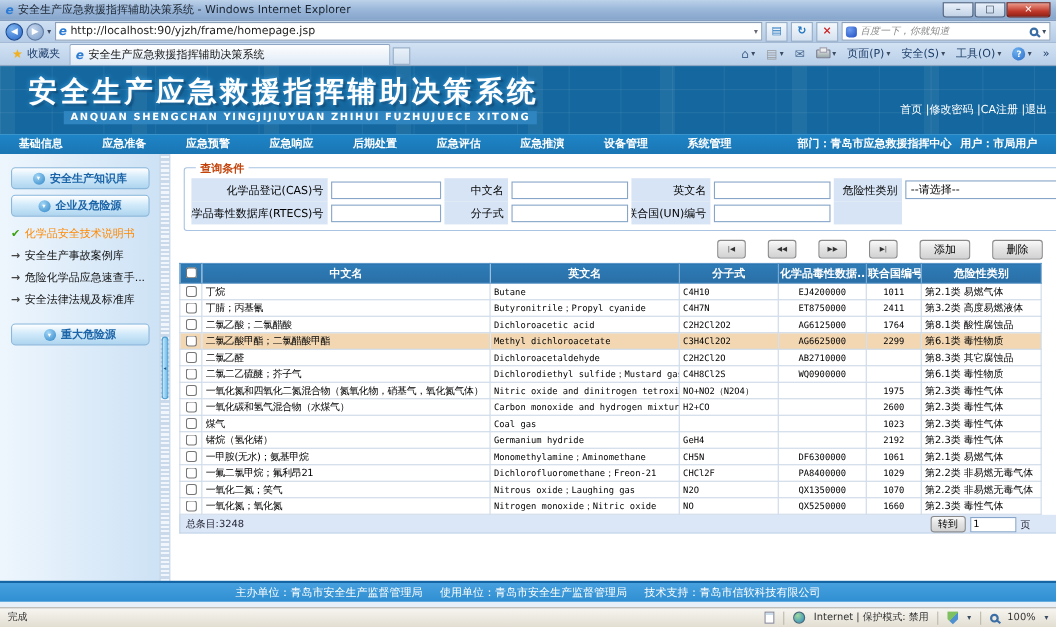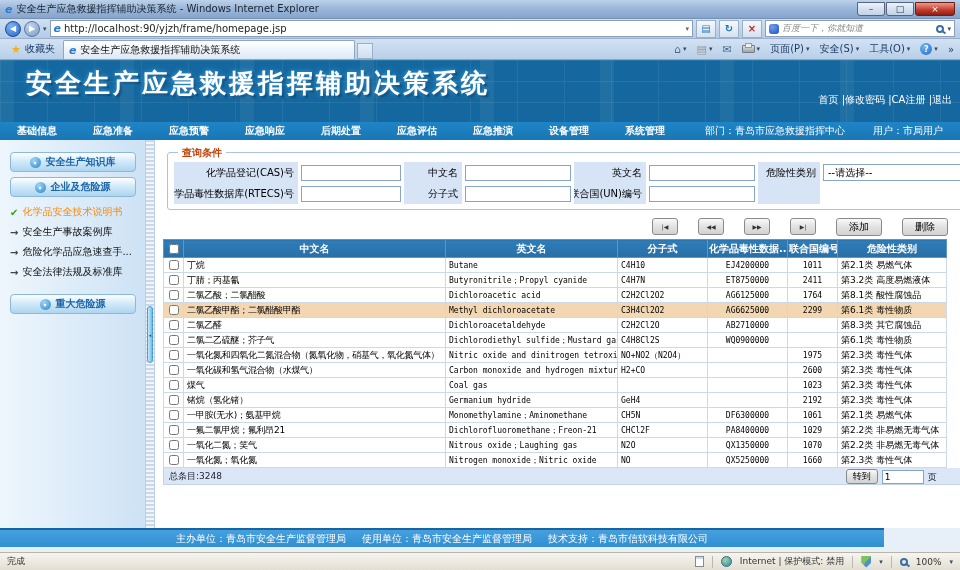--- a/index.html
+++ b/index.html
@@ -66,21 +66,21 @@
     text-shadow:0 0 5px #3fa6e8,2px 2px 2px #08385f;white-space:nowrap}
   .app-pinyin{position:absolute;left:58px;top:41px;font-size:9px;font-weight:bold;color:#fff;letter-spacing:1.5px;
     background:#2f85c0;padding:1px 6px;white-space:nowrap}
   .head-links{position:absolute;right:8px;top:33px;display:flex;font-size:10px;color:#fff;white-space:pre}
   .head-links span{cursor:pointer}
 
   .appnav{position:absolute;top:122px;left:0;right:0;height:18px;display:flex;align-items:center;gap:36px;
     padding:0 17px;background:linear-gradient(var(--nav-bg,#1e85c7),#1a76b4);font-size:10px;font-weight:bold;color:#fff}
   .appnav ul{display:flex;gap:36px;list-style:none}
   .appnav li{cursor:pointer;white-space:nowrap}
-  .nav-right{margin-left:auto;display:flex;gap:28px;font-weight:normal;white-space:nowrap}
+  .nav-right{margin-left:auto;display:flex;gap:8px;font-weight:bold;white-space:nowrap}
 
   
   .page{position:absolute;top:140px;left:0;width:960px;height:412px;background:#e7eff9}
   .sidebar{position:absolute;left:0;top:0;width:145px;height:388px;padding-top:12px;
     background:linear-gradient(90deg,#eef6fd,#cde2f5)}
   .s-btn{width:126px;height:20px;margin:0 auto 5px;display:flex;align-items:center;justify-content:center;gap:5px;
     font-size:10px;font-weight:bold;color:var(--sidebar-btn-text,#1b64a8);cursor:pointer;
     background:linear-gradient(#ffffff,#d2eafa 45%,#aed5ef);border:1px solid #8cb8dc;border-radius:4px}
   .s-btn .dot{width:11px;height:11px;border-radius:50%;flex:0 0 auto;display:flex;align-items:center;justify-content:center;
     background:radial-gradient(circle at 35% 30%,#9fd4f5,#2f86c8);color:#fff;font-size:6px}
@@ -129,21 +129,21 @@
   .chk{width:10px;height:10px;vertical-align:middle}
 
   
   .tfoot{display:flex;align-items:center;height:17px;margin:0 14px 0 8px;padding:0 5px;font-size:9px;color:#223;
     background:#dbe7f6;border:1px solid #c4d4e8;border-top:none}
   .tfoot .goto-group{margin-left:auto;display:flex;align-items:flex-end;gap:4px}
   .goto-btn{height:15px;padding:0 6px;font-size:9px}
   .page-input{width:42px;height:14px;border:1px solid #86a5c8;font-size:9px;padding:0 2px;font-family:"DejaVu Sans",sans-serif}
   .pages{margin:0 30px 0 56px}
 
-  .pagefooter{position:absolute;left:0;top:388px;width:884px;height:19px;display:flex;align-items:center;justify-content:center;
+  .pagefooter{position:absolute;left:0;top:388px;width:960px;height:19px;display:flex;align-items:center;justify-content:center;
     gap:16px;background:linear-gradient(#47a0de,var(--page-footer-bg,#2f8fd2));border-top:2px solid #1565a5;
     font-size:10px;color:#fff;white-space:nowrap}
 
   
   .statusbar{position:absolute;left:0;top:552px;width:960px;height:18px;display:flex;align-items:center;gap:8px;
     padding:0 7px;background:linear-gradient(#f7f5f0,#e2ded2);border-top:1px solid #b8b4a8;font-size:9px;color:#333}
   .sb-right{margin-left:auto;display:flex;align-items:center;gap:8px}
   .sb-sep{width:1px;height:12px;background:#bcb8ac}
   .icon-doc{width:9px;height:11px;background:#fff;border:1px solid #889;box-shadow:inset 0 2px 0 #cde}
   .icon-globe{width:11px;height:11px;border-radius:50%;border:1px solid #467;
@@ -231,20 +231,21 @@
           <span class="tiny-caret">▾</span>
         </div>
       <div class="cmd">
           <span>»</span>
         </div>
     </div>
   </div>
 
   <div class="appheader">
     <div class="app-title">安全生产应急救援指挥辅助决策系统</div>
+    <div class="app-pinyin">ANQUAN SHENGCHAN YINGJIJIUYUAN ZHIHUI FUZHUJUECE XITONG</div>
     <div class="head-links">
       
     <span>首页 </span><span>|修改密码 </span><span>|CA注册 </span><span>|退出</span></div>
   </div>
 
   <div class="appnav">
     <ul>
 
     <li class="nav-item">基础信息</li>
         <li class="nav-item">应急准备</li>

